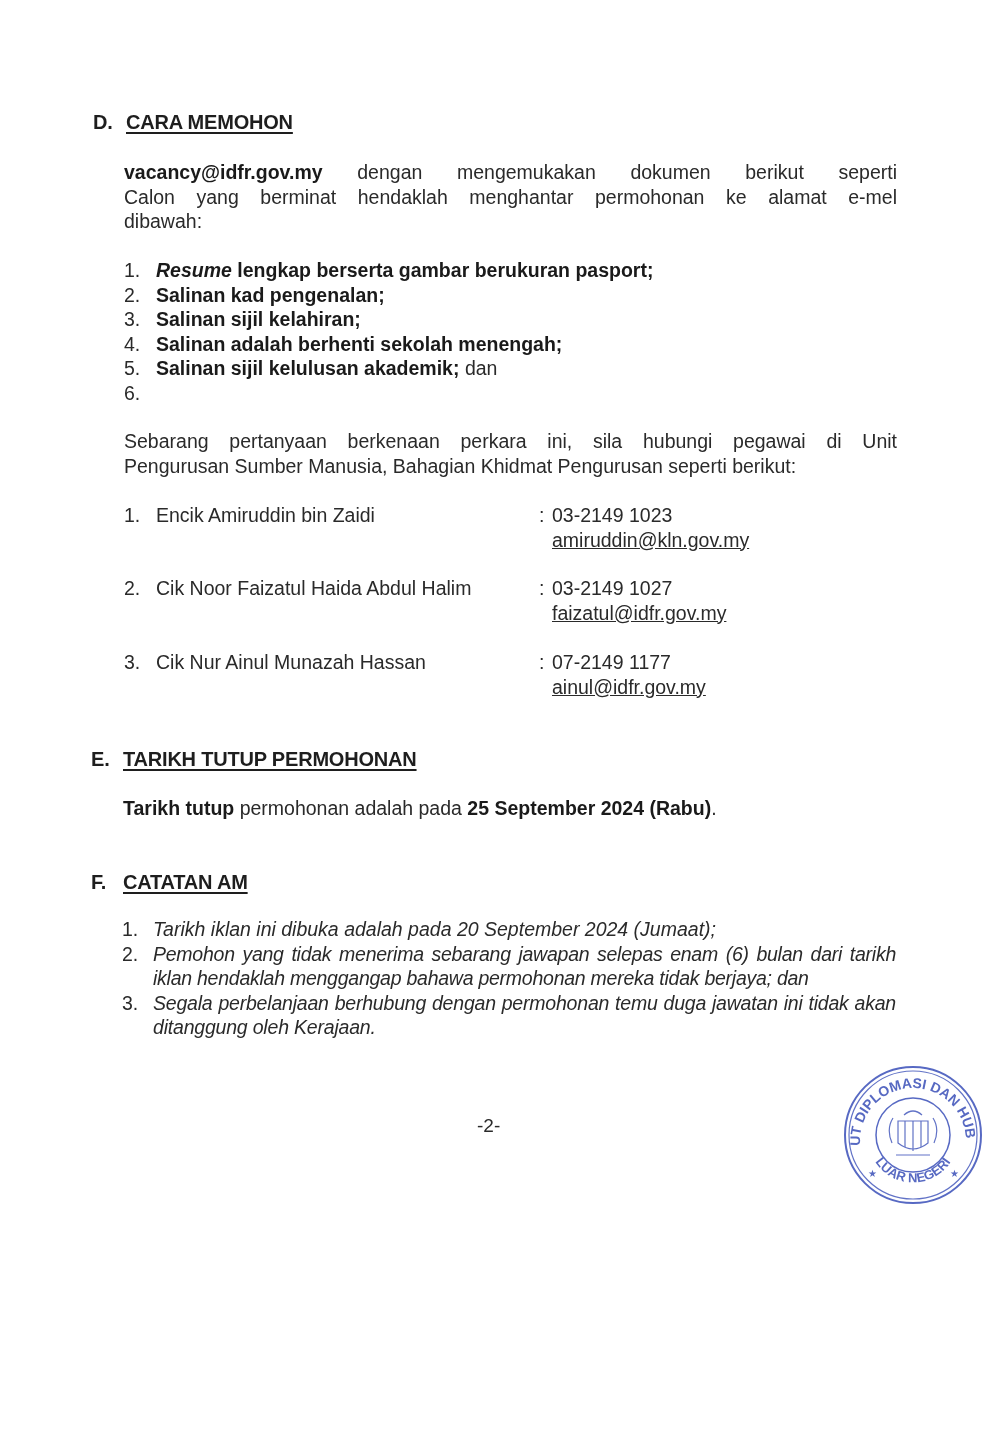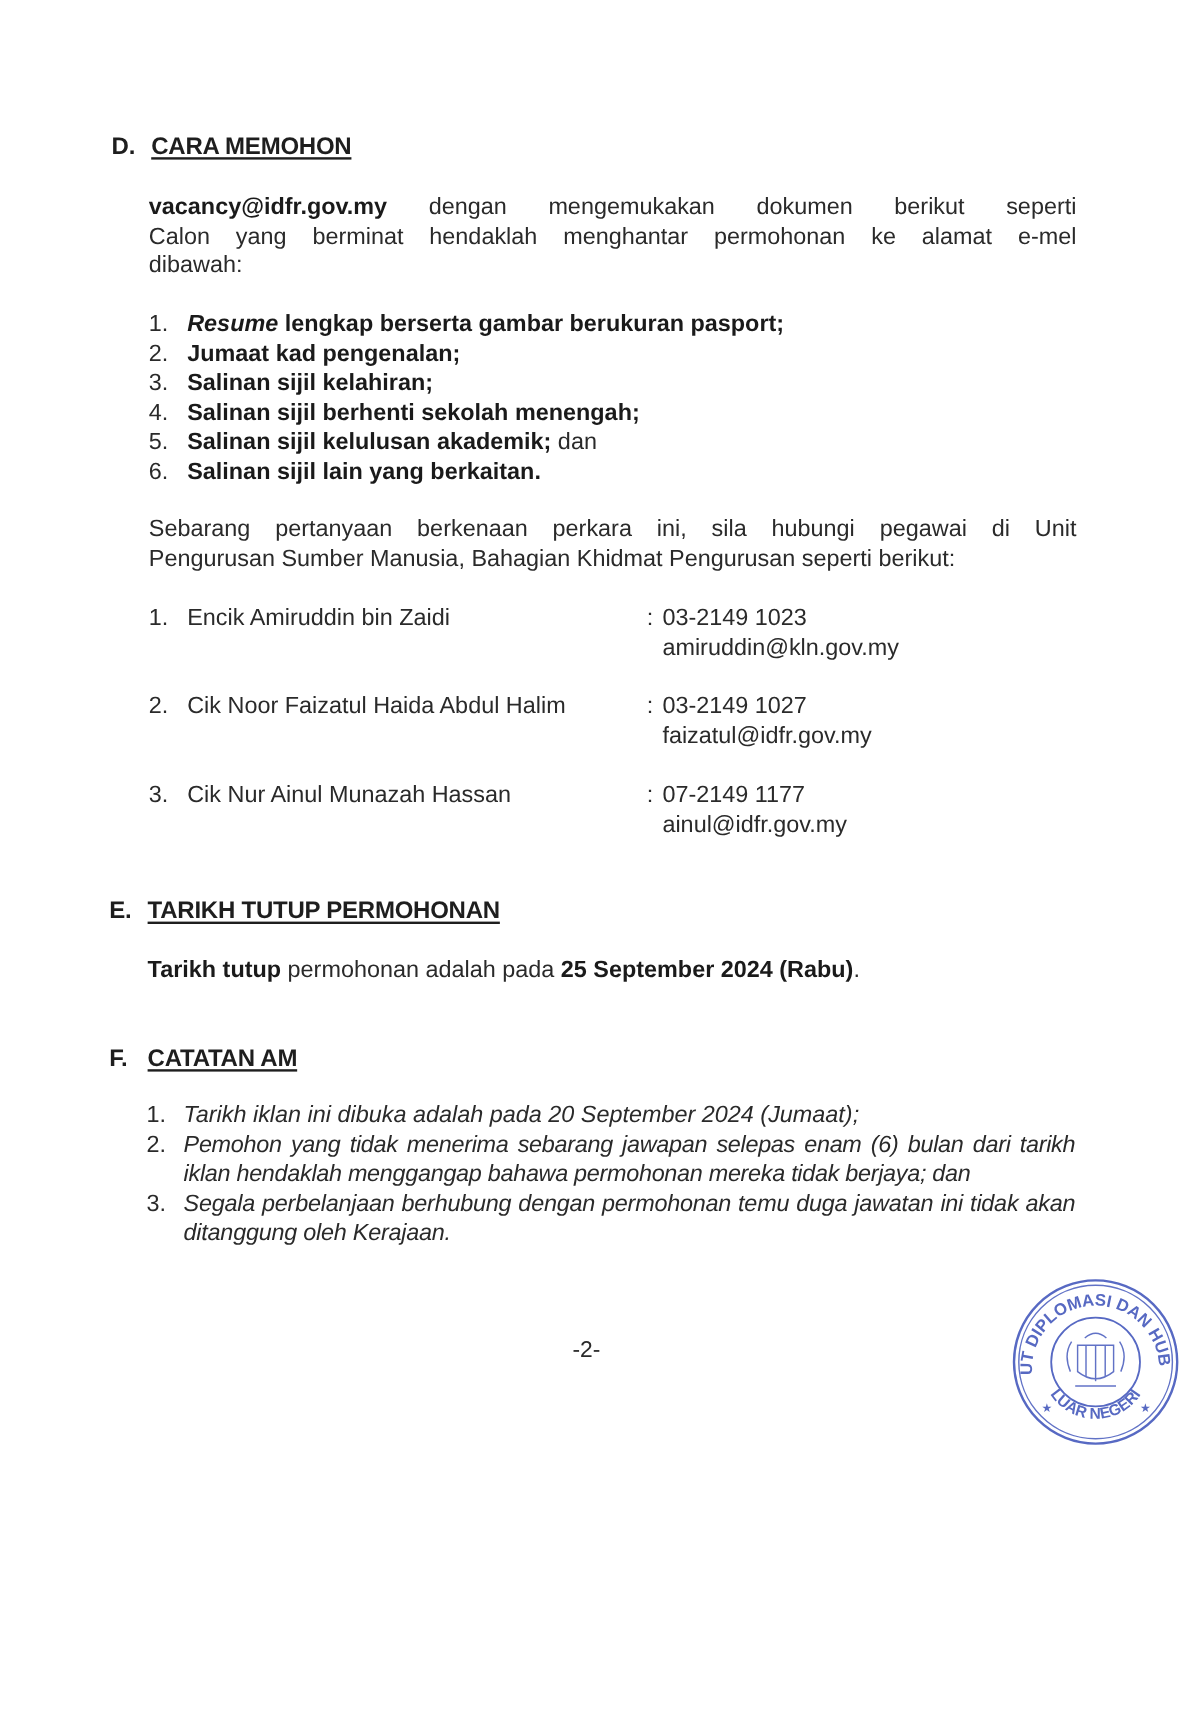--- a/index.html
+++ b/index.html
@@ -17,21 +17,21 @@
   b { font-weight: bold; color: #1a1a1a; }
   .list { font-size: 19.5px; line-height: 24.5px; color: #2a2a2a; }
   .list .row { position: relative; height: 24.5px; }
   .list .num { position: absolute; left: 0; }
   .list .txt { position: absolute; left: 32px; }
   .contact { position: absolute; font-size: 19.5px; line-height: 24.5px; color: #2a2a2a; }
   .contact .num { position: absolute; left: 0; }
   .contact .name { position: absolute; left: 32px; white-space: nowrap; }
   .contact .colon { position: absolute; left: 415px; }
   .contact .phone { position: absolute; left: 428px; white-space: nowrap; text-align: right; }
-  .contact .email { position: absolute; left: 428px; top: 24.5px; white-space: nowrap; }
+  .contact .email { position: absolute; left: 428px; top: 24.5px; white-space: nowrap; text-decoration: underline; }
   .notes .item { position: relative; }
   .notes .num { position: absolute; left: 0; top: 0; }
   .notes .body { margin-left: 31px; text-align: justify; font-style: italic; }
   .pageno { font-size: 19px; color: #2a2a2a; }
   .stamp { position: absolute; left: 838px; top: 1063px; width: 150px; height: 143px; }
 </style>
 </head>
 <body>
 
 <div class="page">
@@ -47,37 +47,36 @@
     <div style="text-align:left; text-align-last:left;">dibawah:</div>
   </div>
 
   <div class="abs list" style="left:124px; top:258px; width:700px;">
     <div class="row">
       <span class="num">1.</span>
       <span class="txt"><b><i>Resume</i><span> lengkap berserta gambar berukuran pasport;</span></b></span>
     </div>
     <div class="row">
       <span class="num">2.</span>
-      <span class="txt"><b>Jumaat kad pengenalan;</b></span>
+      <span class="txt"><b>Salinan kad pengenalan;</b></span>
     </div>
     <div class="row">
       <span class="num">3.</span>
       <span class="txt"><b>Salinan sijil kelahiran;</b></span>
     </div>
     <div class="row">
       <span class="num">4.</span>
-      <span class="txt"><b>Salinan sijil berhenti sekolah menengah;</b></span>
+      <span class="txt"><b>Salinan adalah berhenti sekolah menengah;</b></span>
     </div>
     <div class="row">
       <span class="num">5.</span>
       <span class="txt"><b>Salinan sijil kelulusan akademik;</b><span> dan</span></span>
     </div>
     <div class="row">
       <span class="num">6.</span>
-      <span class="txt"><b>Salinan sijil lain yang berkaitan.</b></span>
     </div>
   </div>
 
   <div class="abs para" style="left:124px; top:429px; width:773px;">
     <div class="just">Sebarang pertanyaan berkenaan perkara ini, sila hubungi pegawai di Unit</div>
     <div>Pengurusan Sumber Manusia, Bahagian Khidmat Pengurusan seperti berikut:</div>
   </div>
 
   <div class="contact" style="left:124px; top:503px; width:760px; height:50px;">
     <span class="num">1.</span>

